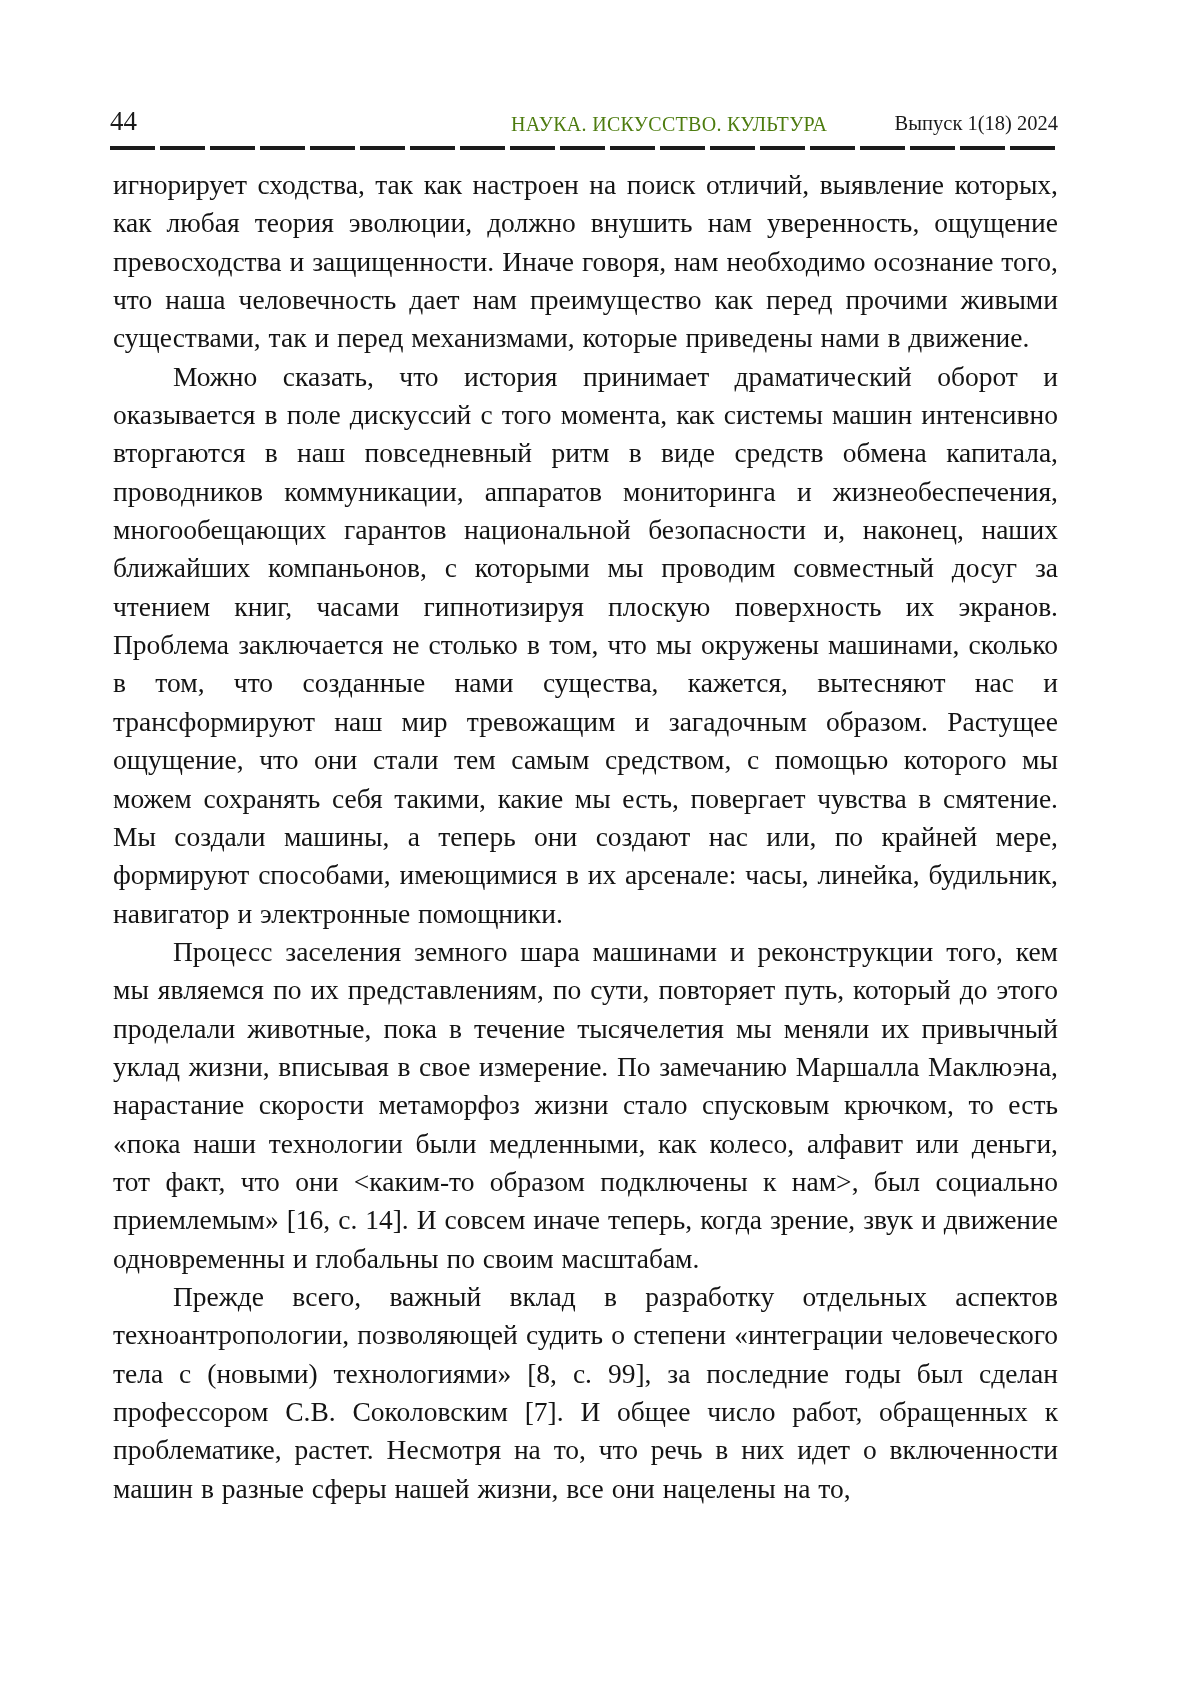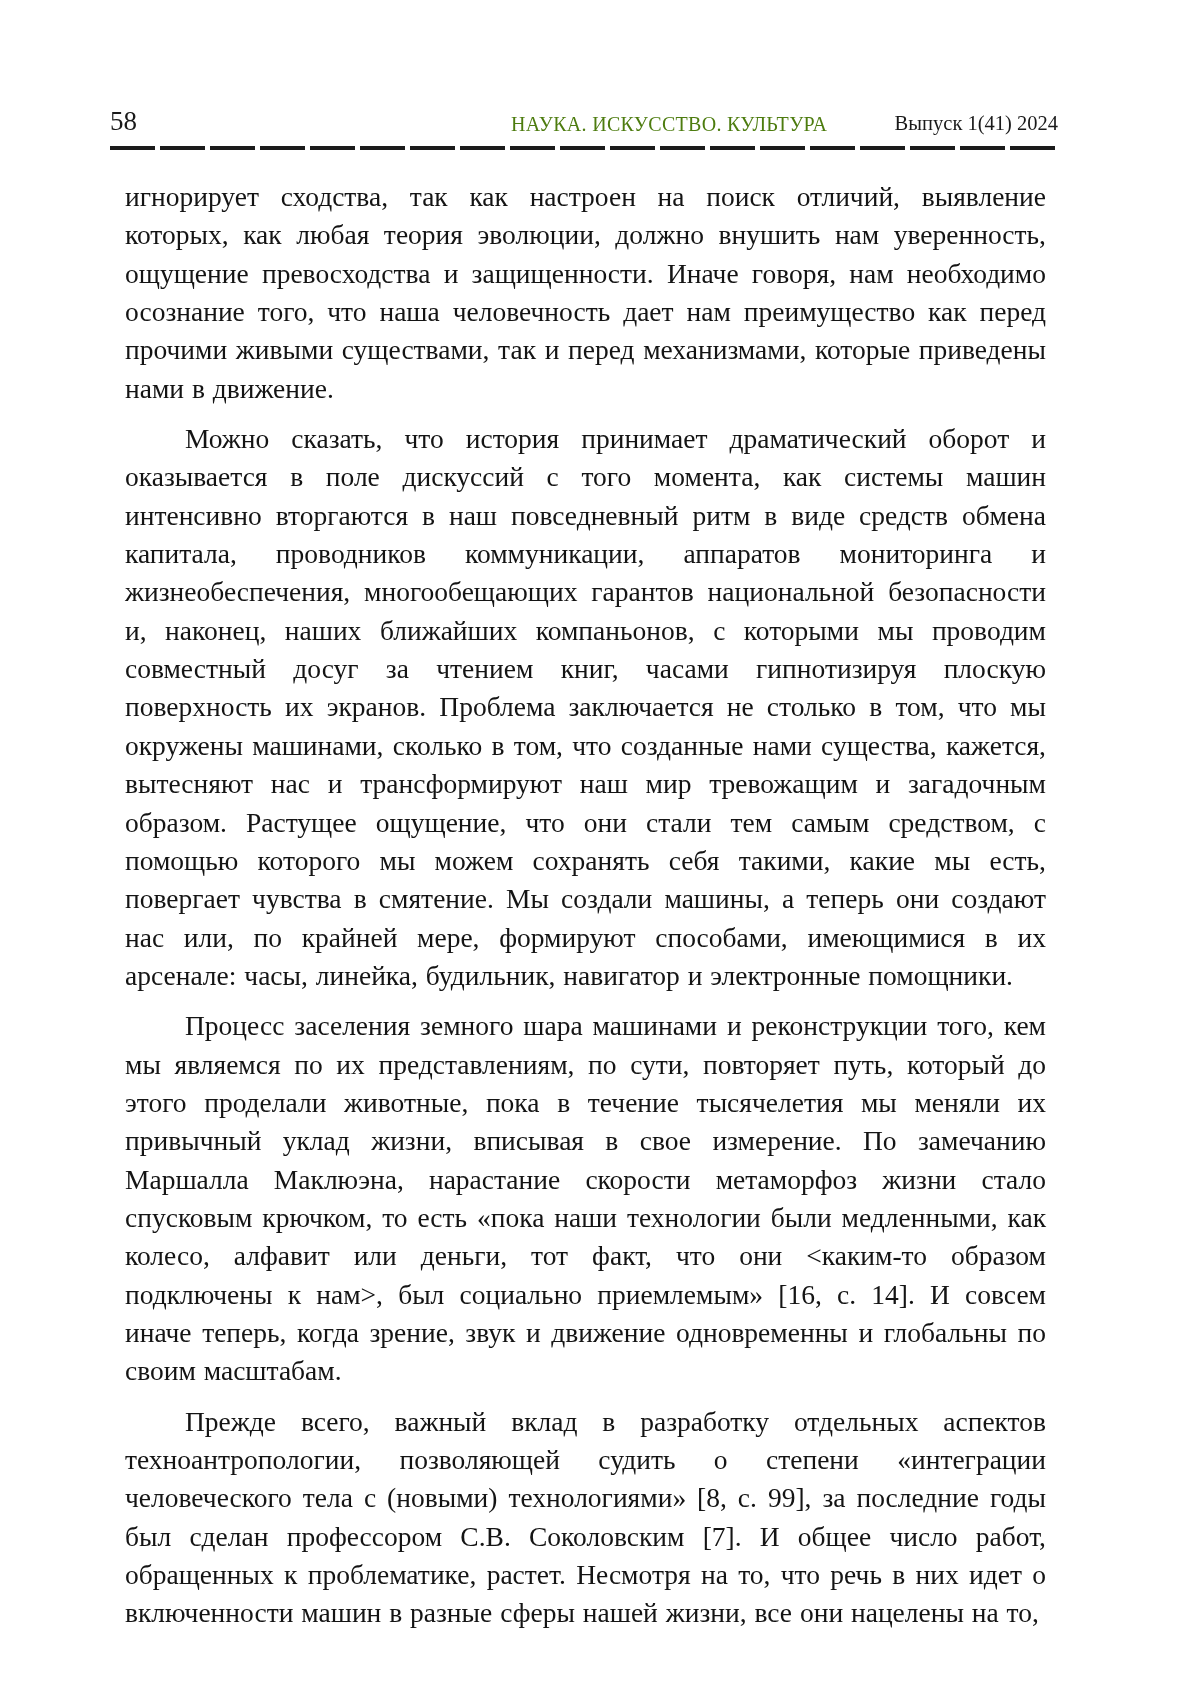--- a/index.html
+++ b/index.html
@@ -66,38 +66,38 @@
     position: absolute;
     left: 113px;
     top: 166px;
     width: 945px;
     font-size: 27.5px;
     line-height: 38.34px;
     text-align: justify;
     color: #141414;
   }
   .body-text p {
-    margin: 12px;
+    margin: 0;
     padding: 0;
     text-indent: 60px;
     word-spacing: 1px;
   }
   .body-text p.no-indent {
     text-indent: 0;
   }
 </style>
 </head>
 <body>
 
 <div class="sheet">
 
   <header>
-    <span class="pagenum">58</span>
+    <span class="pagenum">44</span>
     <span class="journal">НАУКА. ИСКУССТВО. КУЛЬТУРА</span>
-    <span class="issue">Выпуск 1(41) 2024</span>
+    <span class="issue">Выпуск 1(18) 2024</span>
   </header>
 
   <div class="rule"></div>
 
   <main class="body-text">
     <p class="no-indent">игнорирует сходства, так как настроен на поиск отличий, выявление которых, как любая теория эволюции, должно внушить нам уверенность, ощущение превосходства и защищенности. Иначе говоря, нам необходимо осознание того, что наша человечность дает нам преимущество как перед прочими живыми существами, так и перед механизмами, которые приведены нами в движение.</p>
     <p>Можно сказать, что история принимает драматический оборот и оказывается в поле дискуссий с того момента, как системы машин интенсивно вторгаются в наш повседневный ритм в виде средств обмена капитала, проводников коммуникации, аппаратов мониторинга и жизнеобеспечения, многообещающих гарантов национальной безопасности и, наконец, наших ближайших компаньонов, с которыми мы проводим совместный досуг за чтением книг, часами гипнотизируя плоскую поверхность их экранов. Проблема заключается не столько в том, что мы окружены машинами, сколько в том, что созданные нами существа, кажется, вытесняют нас и трансформируют наш мир тревожащим и загадочным образом. Растущее ощущение, что они стали тем самым средством, с помощью которого мы можем сохранять себя такими, какие мы есть, повергает чувства в смятение. Мы создали машины, а теперь они создают нас или, по крайней мере, формируют способами, имеющимися в их арсенале: часы, линейка, будильник, навигатор и электронные помощники.</p>
     <p>Процесс заселения земного шара машинами и реконструкции того, кем мы являемся по их представлениям, по сути, повторяет путь, который до этого проделали животные, пока в течение тысячелетия мы меняли их привычный уклад жизни, вписывая в свое измерение. По замечанию Маршалла Маклюэна, нарастание скорости метаморфоз жизни стало спусковым крючком, то есть «пока наши технологии были медленными, как колесо, алфавит или деньги, тот факт, что они &lt;каким-то образом подключены к нам&gt;, был социально приемлемым» [16, с. 14]. И совсем иначе теперь, когда зрение, звук и движение одновременны и глобальны по своим масштабам.</p>
     <p>Прежде всего, важный вклад в разработку отдельных аспектов техноантропологии, позволяющей судить о степени «интеграции человеческого тела с (новыми) технологиями» [8, с. 99], за последние годы был сделан профессором С.В. Соколовским [7]. И общее число работ, обращенных к проблематике, растет. Несмотря на то, что речь в них идет о включенности машин в разные сферы нашей жизни, все они нацелены на то,</p>
   </main>

